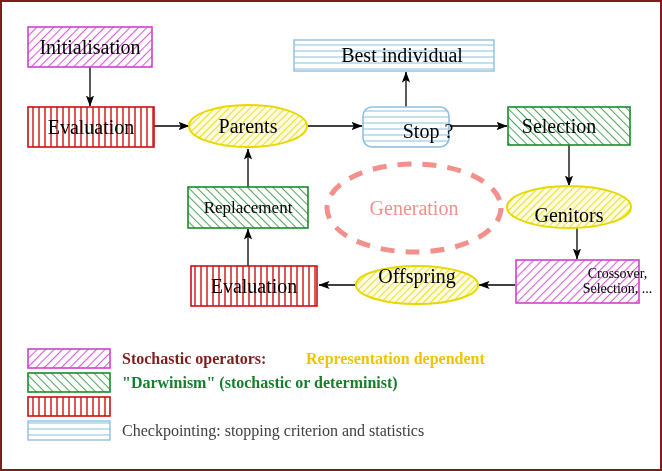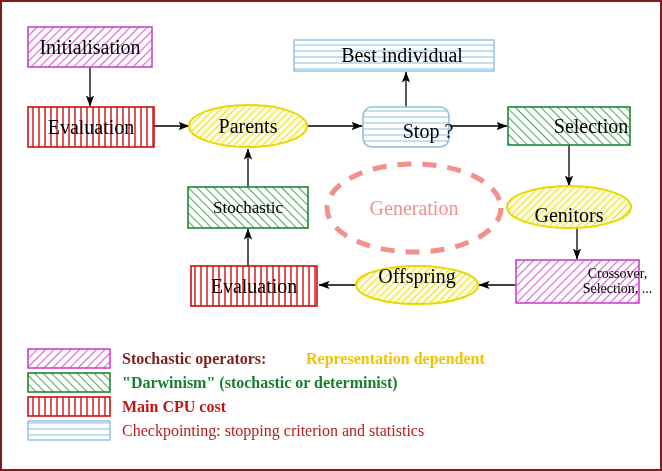--- a/index.html
+++ b/index.html
@@ -45,21 +45,21 @@
   .legend-text {
     position: absolute;
     font-size: 16px;
     white-space: nowrap;
     line-height: 1;
   }
   .lg-magenta { color: #7f1d1d; font-weight: bold; }
   .lg-gold    { color: #f2c300; font-weight: bold; }
   .lg-green   { color: #157f2e; font-weight: bold; }
   .lg-red     { color: #c51414; font-weight: bold; }
-  .lg-blue    { color: #b91c1c; text-align: right; }
+  .lg-blue    { color: #404040; text-align: right; }
 </style>
 </head>
 <body>
 
 <div id="canvas">
 
   <svg id="svg-layer" viewBox="0 0 662 471">
     <defs>
 
       <pattern id="hatch-magenta" patternUnits="userSpaceOnUse" width="6" height="6" patternTransform="rotate(45)">
@@ -152,39 +152,38 @@
   <div class="node-label lbl-big" style="left:26px; top:25px; width:124px; height:40px;">Initialisation</div>
 
   <div class="node-label lbl-big" style="left:26px; top:105px; width:126px; height:40px;">Evaluation</div>
 
   <div class="node-label lbl-big" style="left:292px; top:38px; width:216px; height:31px;">Best individual</div>
 
   <div class="node-label lbl-big" style="left:187px; top:103px; width:118px; height:42px;">Parents</div>
 
   <div class="node-label lbl-big" style="left:361px; top:105px; width:86px; height:48px;margin-left:22px;">Stop ?</div>
 
-  <div class="node-label lbl-big" style="left:506px; top:105px; width:102px; height:38px;padding-left:32px;">Selection</div>
+  <div class="node-label lbl-big" style="left:506px; top:105px; width:102px; height:38px;">Selection</div>
 
   <div class="node-label lbl-big" style="left:505px; top:184px; width:124px; height:58px;">Genitors</div>
 
   <div class="node-label lbl-small" style="left:514px; top:258px; width:123px; height:43px; flex-direction:column;">
     <span>Crossover,</span>
     <span>Selection, ...</span>
   </div>
 
   <div class="node-label lbl-gen" style="left:325px; top:186px; width:174px; height:40px;">Generation</div>
 
   <div class="node-label lbl-big" style="left:354px; top:264px; width:122px; height:21px;">Offspring</div>
 
   <div class="node-label lbl-big" style="left:189px; top:264px; width:126px; height:40px;">Evaluation</div>
 
-  <div class="node-label lbl-med" style="left:186px; top:185px; width:120px; height:41px;">Stochastic</div>
+  <div class="node-label lbl-med" style="left:186px; top:185px; width:120px; height:41px;">Replacement</div>
 
   <div class="legend-text lg-magenta" style="left:120px; top:349px;">Stochastic operators:</div>
   <div class="legend-text lg-gold" style="left:304px; top:349px;">Representation dependent</div>
 
   <div class="legend-text lg-green" style="left:120px; top:373px;">"Darwinism" (stochastic or determinist)</div>
 
-  <div class="legend-text lg-red" style="left:120px; top:397px;">Main CPU cost</div>
 
   <div class="legend-text lg-blue" style="left:120px; top:421px;">Checkpointing: stopping criterion and statistics</div>
 
 </div>
 
 </body></html>

